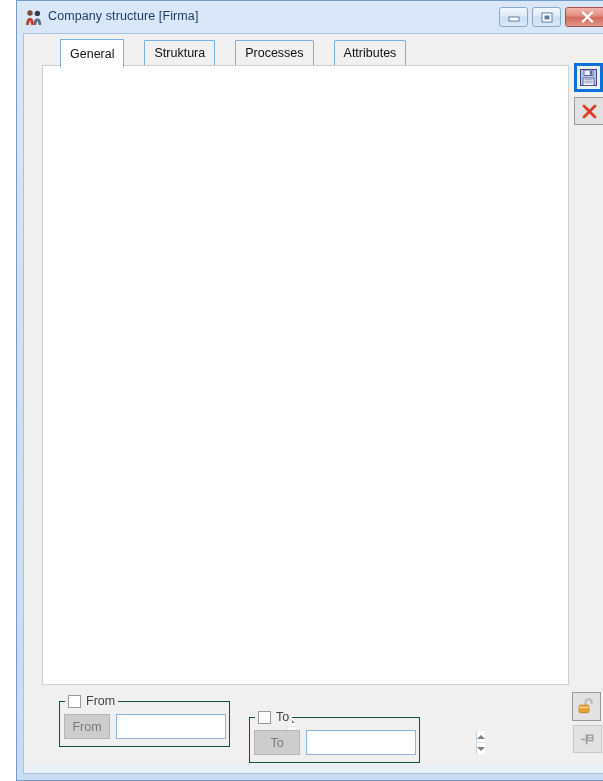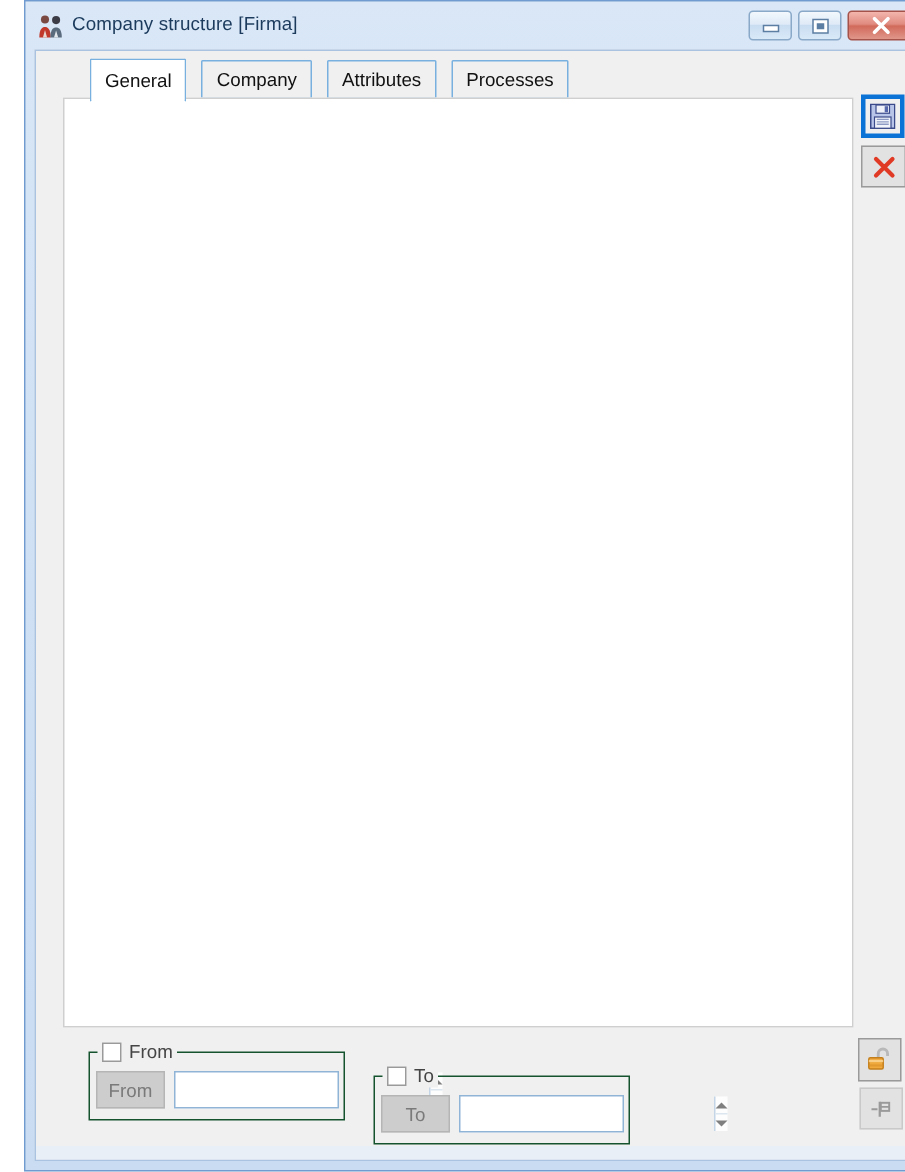--- a/index.html
+++ b/index.html
@@ -116,21 +116,21 @@
   .tab {
     box-sizing: border-box;
     border: 1px solid #78b0e0;
     background: #f0f0f0;
     height: 26px;
     padding: 0 9px;
     display: flex;
     align-items: center;
     font-size: 12.5px;
     color: #111;
-    margin-right: 10px;
+    margin-right: 20px;
     border-radius: 1px;
     white-space: nowrap;
   }
   .tab.selected {
     background: #ffffff;
     height: 29px;
     border-bottom: 1px solid #ffffff;
     position: relative;
     z-index: 3;
     margin-bottom: -2px;
@@ -367,27 +367,27 @@
         </svg>
       </div>
     </div>
   </div>
 
   <div class="tabs">
     <div class="tab selected">
       <span>General</span>
     </div>
     <div class="tab">
-      <span>Company</span>
+      <span>Struktura</span>
+    </div>
+    <div class="tab">
+      <span>Processes</span>
     </div>
     <div class="tab">
       <span>Attributes</span>
-    </div>
-    <div class="tab">
-      <span>Processes</span>
     </div>
   </div>
 
   <div class="panel"></div>
 
   <div class="field-label lbl-name">Name:</div>
   <input class="txt txt-name" type="text" readonly="" value="Firma" style="">
 
   <div class="field-label lbl-symbol">Symbol:</div>
   <input class="txt txt-symbol" type="text" value="" style="">

